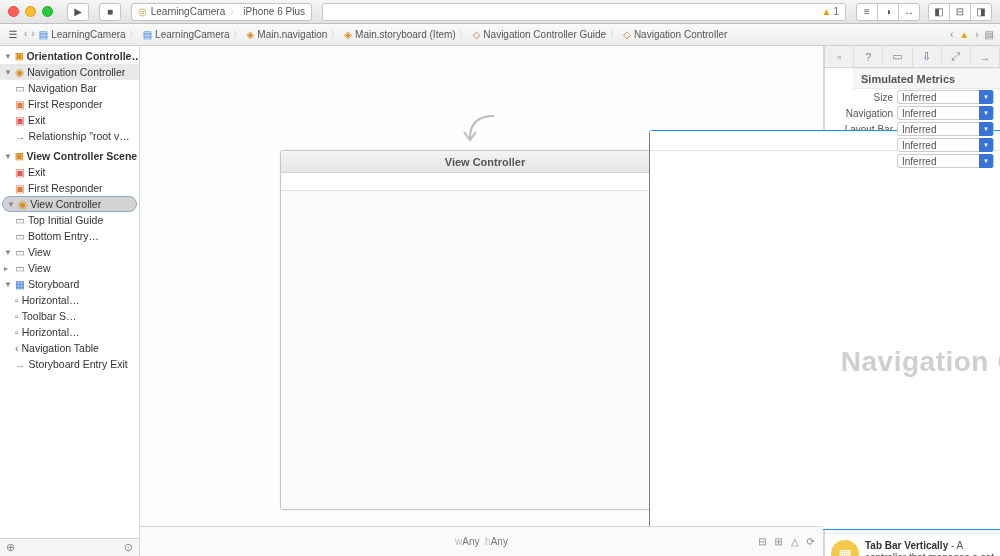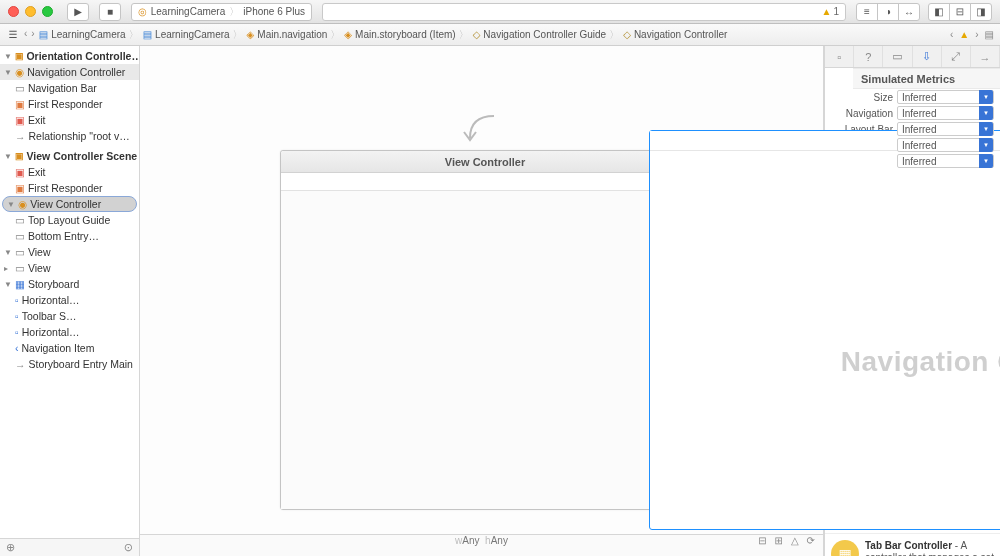--- a/index.html
+++ b/index.html
@@ -50,21 +50,21 @@
   .gray { color:#888;}
   .leftfoot { height:18px; border-top:1px solid #d6d6d6; display:flex; align-items:center; justify-content:space-between; padding:0 6px; color:#888; background:#f6f6f6;}
 
   
   .canvas { flex:1 1 auto; min-width:0; position:relative; background:#fdfdfd; border-right:1px solid #d6d6d6; }
   .arrow-in { position:absolute; top:68px; left:320px; color:#aaa; font-size:26px; }
   .vc-box { position:absolute; left:140px; top:104px; width:410px; height:360px; border:1px solid #c4c4c4; border-radius:3px; box-shadow:0 0 2px rgba(0,0,0,0.08); background:#fff; display:flex; flex-direction:column;}
   .vc-titlebar { height:22px; background:linear-gradient(#f3f3f3,#e6e6e6); border-bottom:1px solid #d2d2d2; display:grid; place-items:center; font-weight:600; color:#555; font-size:11px; border-radius:3px 3px 0 0;}
   .vc-status { height:18px; border-bottom:1px solid #e2e2e2; display:flex; justify-content:flex-end; align-items:center; padding-right:8px; color:#333;}
   .vc-body { flex:1; background:#fbfbfb;}
-  .canvas-foot { position:absolute; bottom:0; left:0; right:0; height:22px; border-top:1px solid #d6d6d6; background:#fafafa; display:flex; align-items:flex-start; justify-content:center; color:#777; font-size:10px; gap:6px;}
+  .canvas-foot { position:absolute; bottom:0; left:0; right:0; height:30px; border-top:1px solid #d6d6d6; background:#fafafa; display:flex; align-items:center; justify-content:center; color:#777; font-size:10px; gap:6px;}
   .sizeclass .dim { color:#bbb;}
   .seg-circle { position:absolute; width:18px; height:18px; border:1px solid #bbb; border-radius:50%; background:#fff; color:#999; display:grid; place-items:center; font-size:10px;}
   .nav-box { position:absolute; right:-246px; top:84px; width:420px; height:400px; border:1px solid #1e90ff; border-radius:3px; background:#fff;}
   .nav-head { height:20px; background:#fff; border-bottom:1px solid #e6e6e6; display:flex; justify-content:flex-end; align-items:center; gap:6px; padding-right:6px;}
   .nav-label { position:absolute; right:-240px; top:300px; font-size:28px; font-weight:600; color:#cfcfcf; letter-spacing:0.5px; white-space:nowrap;}
 
   
   .inspector { width:176px; background:#f6f6f6; display:flex; flex-direction:column; border-left:1px solid #d6d6d6;}
   .insp-tabs { height:22px; display:flex; border-bottom:1px solid #d6d6d6; background:#f0f0f0;}
   .insp-tabs span { flex:1; display:grid; place-items:center; color:#888; font-size:11px; border-right:1px solid #e0e0e0;}
@@ -221,21 +221,21 @@
           <span>First Responder</span>
         </div>
       <div class="row ind1 sel">
           <span class="disc">▼</span>
           <span class="yell">◉</span>
           <span>View Controller</span>
         </div>
       <div class="row ind2">
           <span class="disc"></span>
           <span class="gray">▭</span>
-          <span>Top Layout Guide</span>
+          <span>Top Initial Guide</span>
         </div>
       <div class="row ind2">
           <span class="disc"></span>
           <span class="gray">▭</span>
           <span>Bottom Entry…</span>
         </div>
       <div class="row ind2">
           <span class="disc">▼</span>
           <span class="gray">▭</span>
           <span>View</span>
@@ -261,26 +261,26 @@
           <span>Toolbar S…</span>
         </div>
       <div class="row ind4">
           <span class="disc"></span>
           <span class="blue">▫</span>
           <span>Horizontal…</span>
         </div>
       <div class="row ind2">
           <span class="disc"></span>
           <span class="blue">‹</span>
-          <span>Navigation Item</span>
+          <span>Navigation Table</span>
         </div>
       <div class="row ind1">
           <span class="disc"></span>
           <span class="gray">→</span>
-          <span>Storyboard Entry Main</span>
+          <span>Storyboard Entry Exit</span>
         </div>
     </div>
     <div class="leftfoot">
       <span>⊕</span>
       <span>⊙</span>
     </div>
   </div>
 
   <div class="canvas">
     <div class="arrow-in">
@@ -444,18 +444,18 @@
           <div class="libitem sel">
             <div class="libicon navi">‹</div>
     <div class="libtext"><b>Navigation Controller</b> - A controller that manages navigation through a hierarchy of views.</div>
           </div>
           <div class="libitem">
             <div class="libicon ">≡</div>
     <div class="libtext"><b>Table View Controller</b> - A controller that manages a table view.</div>
           </div>
           <div class="libitem">
             <div class="libicon ">▦</div>
-    <div class="libtext"><b>Tab Bar Controller</b> - A controller that manages a set of view controllers that represent tab bar items.</div>
+    <div class="libtext"><b>Tab Bar Vertically</b> - A controller that manages a set of view controllers that represent tab bar items.</div>
           </div>
         </div>
     </div>
   </div>
 </div>
 
 </body></html>

